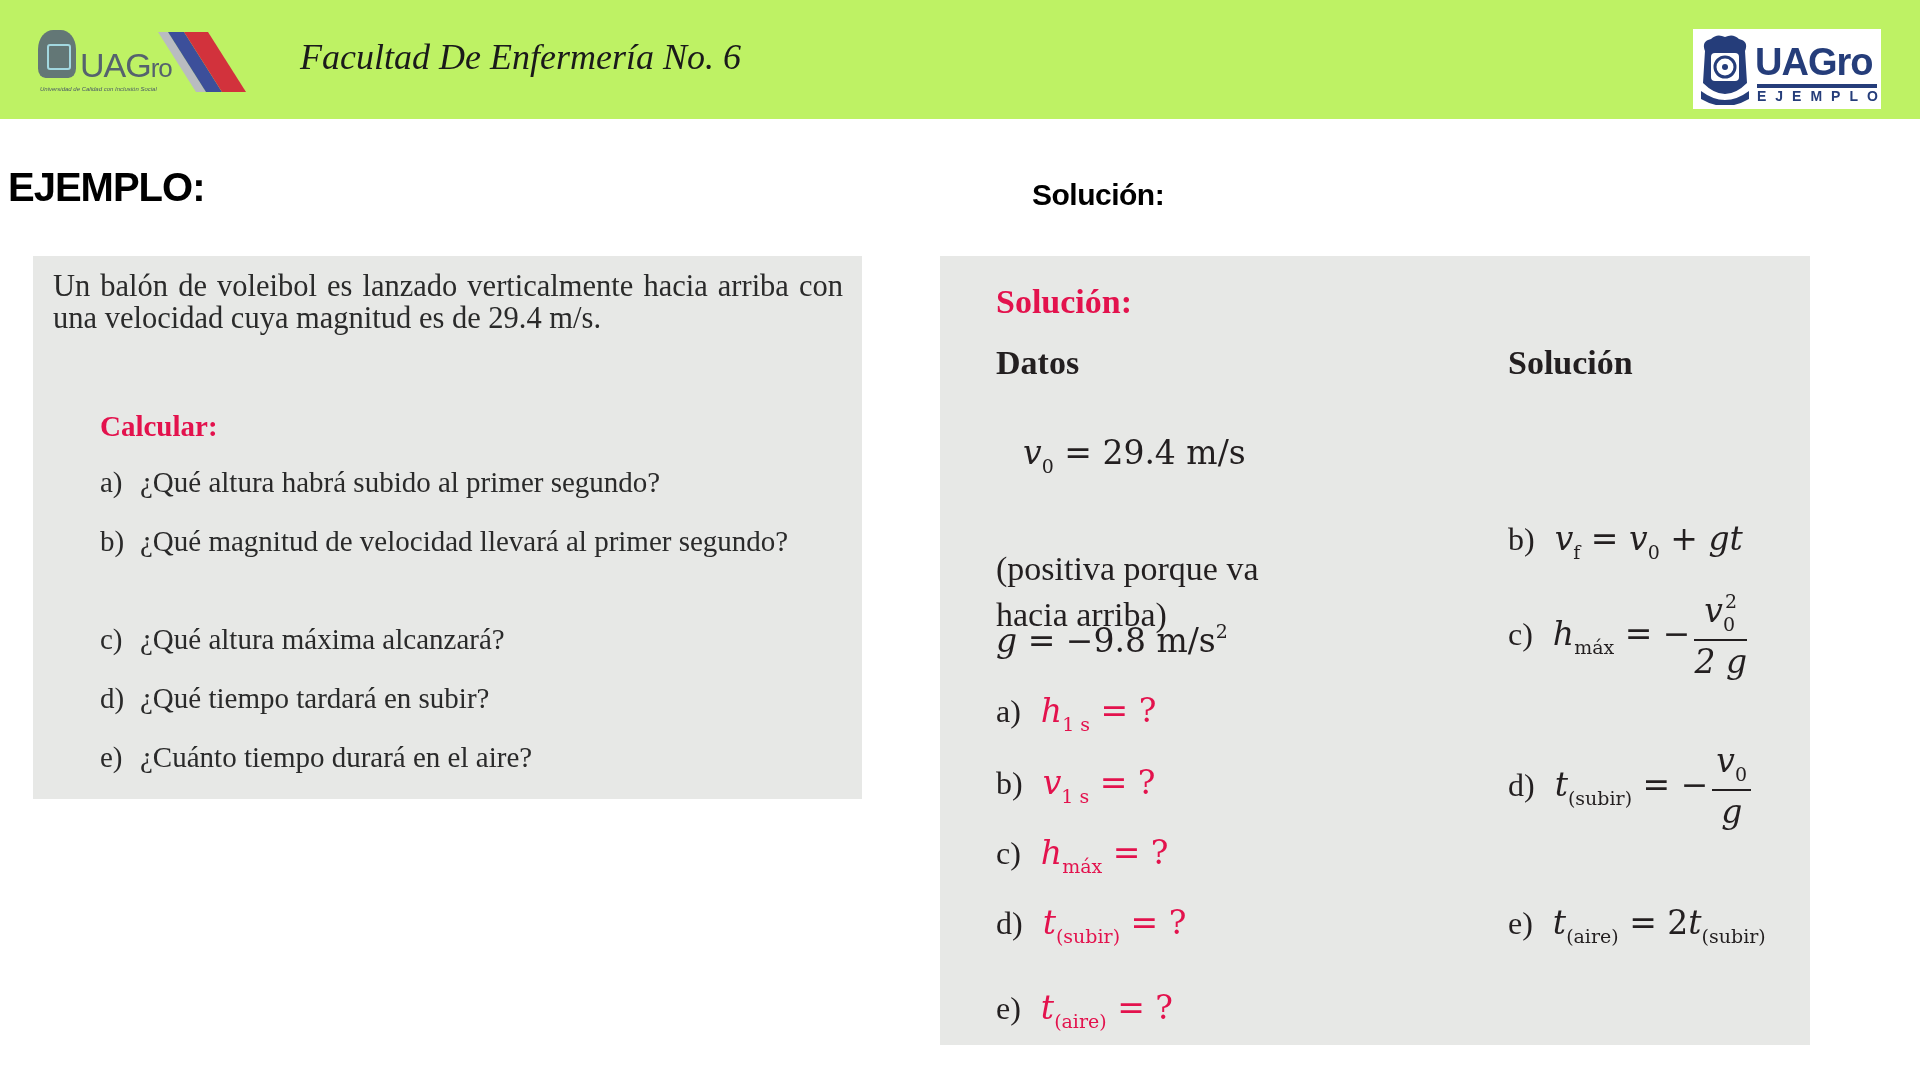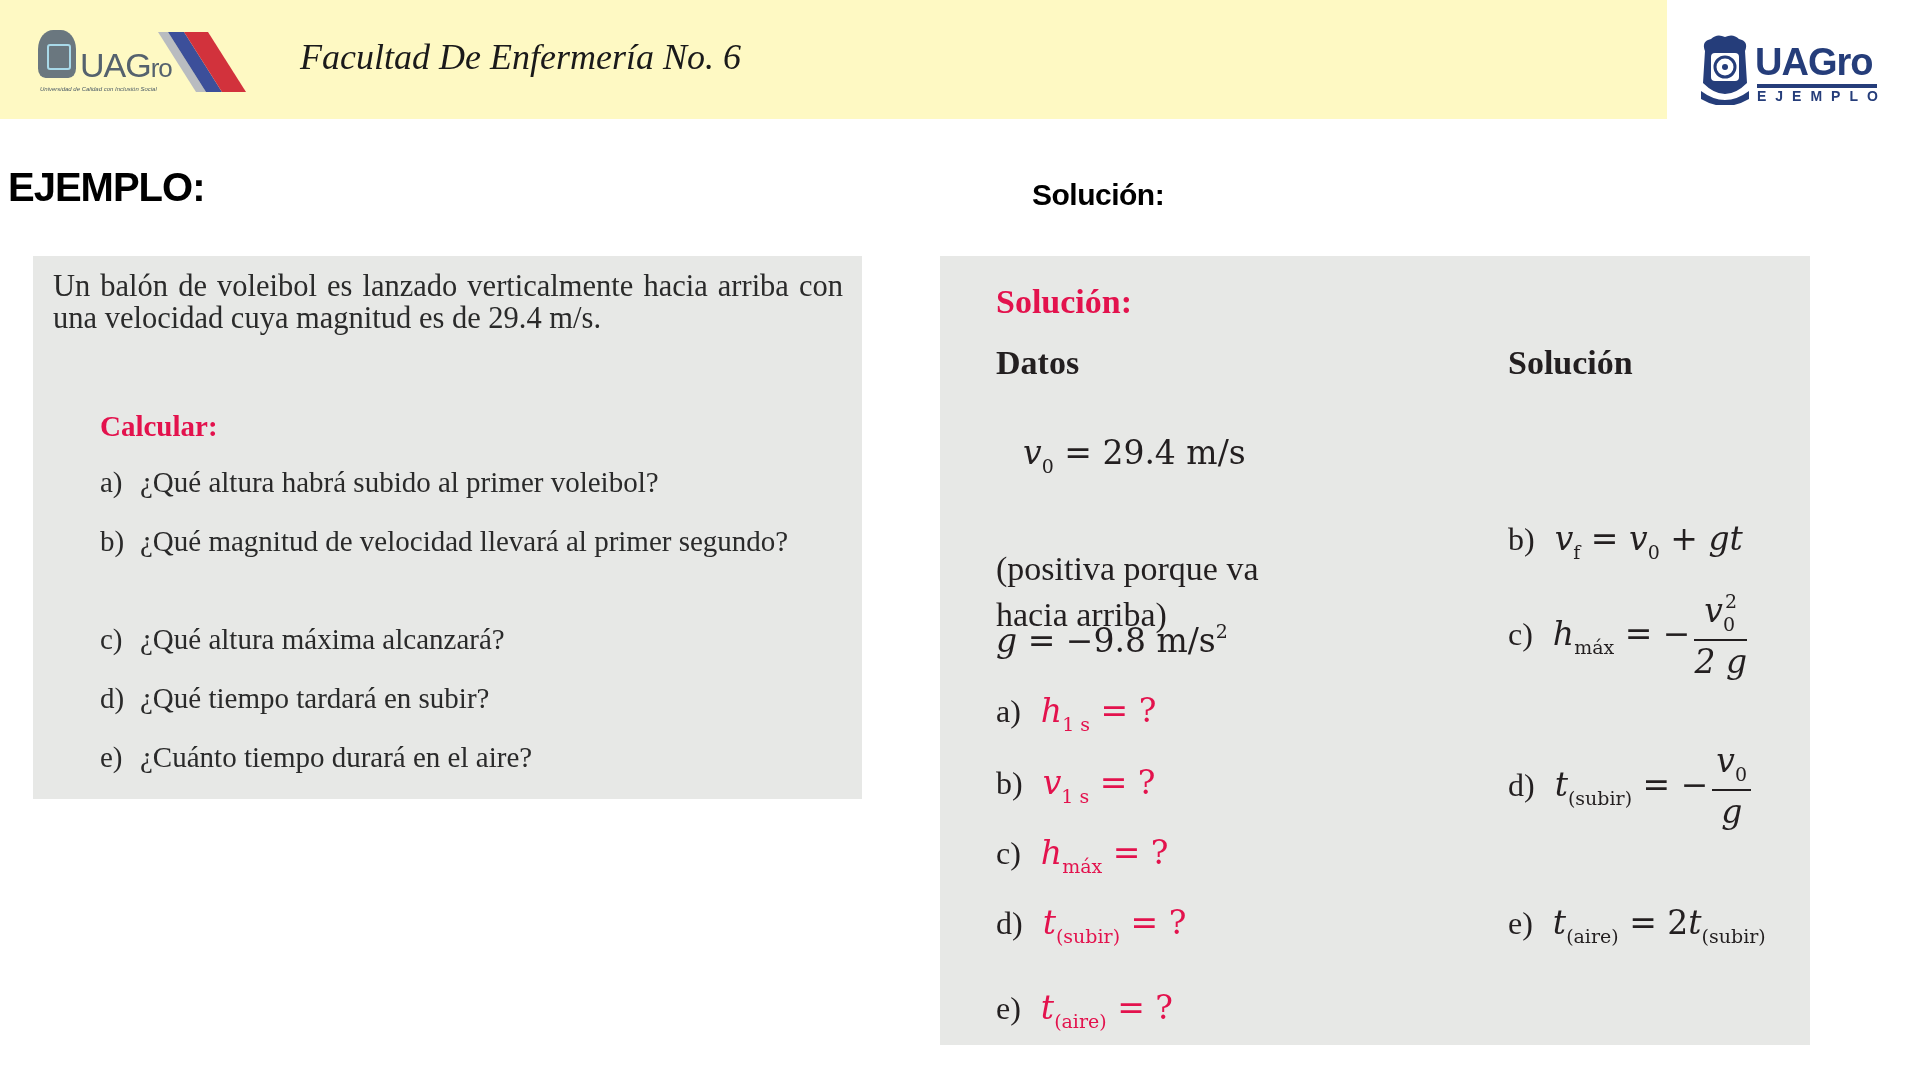--- a/index.html
+++ b/index.html
@@ -1,20 +1,20 @@
 <!DOCTYPE html>
 <html><head>
   <meta charset="utf-8">
   <style>
     * { box-sizing: border-box; margin: 0; padding: 0; }
     html, body { width: 1920px; height: 1080px; background: #ffffff; overflow: hidden; }
     body { position: relative; font-family: "Liberation Serif", "DejaVu Serif", serif; color: #231f20; }
 
     
-    .header { position: absolute; left: 0; top: 0; width: 1667px; height: 119px; background: #fef9c3; }
+    .header { position: absolute; left: 0; top: 0; width: 1920px; height: 119px; background: #bef264; }
     .logo-left { position: absolute; left: 36px; top: 28px; width: 212px; height: 70px; }
     .logo-left .crest { position: absolute; left: 2px; top: 2px; width: 38px; height: 48px; background: #5a6a78; border-radius: 40% 40% 20% 20%; opacity: .9; }
     .logo-left .crest::after { content: ""; position: absolute; left: 9px; top: 14px; width: 20px; height: 22px; border: 2px solid #9fd6ee; border-radius: 3px; }
     .logo-left .brand { position: absolute; left: 44px; top: 20px; font-family: "Liberation Sans", sans-serif; font-size: 34px; color: #55626e; letter-spacing: -1px; line-height: 1; }
     .logo-left .brand small { font-size: 26px; }
     .logo-left .tagline { position: absolute; left: 4px; top: 58px; font-family: "Liberation Sans", sans-serif; font-style: italic; font-size: 6px; color: #4a5a66; white-space: nowrap; }
     .logo-left .stripes { position: absolute; left: 122px; top: 4px; width: 90px; height: 60px; }
     .header-title { position: absolute; left: 300px; top: 36px; font-family: "Liberation Serif", serif; font-style: italic; font-size: 36px; color: #1a1a1a; white-space: nowrap; }
     .logo-right { position: absolute; left: 1693px; top: 29px; width: 188px; height: 80px; background: #ffffff; }
     .logo-right .crest { position: absolute; left: 4px; top: 4px; width: 56px; height: 72px; }
@@ -87,21 +87,21 @@
 
 <div class="section-title ejemplo-title">EJEMPLO:</div>
 <div class="section-title solucion-title">Solución:</div>
 
 <div class="panel panel-problem">
   <div class="statement">Un balón de voleibol es lanzado verticalmente hacia arriba con una velocidad cuya magnitud es de 29.4 m/s.</div>
   <div class="calc-label">Calcular:</div>
 
   <div class="question" style="top:207px;">
     <span class="q-letter">a)</span>
-    <span class="q-text">¿Qué altura habrá subido al primer voleibol?</span>
+    <span class="q-text">¿Qué altura habrá subido al primer segundo?</span>
   </div>
   <div class="question" style="top:266px;">
     <span class="q-letter">b)</span>
     <span class="q-text">¿Qué magnitud de velocidad llevará al primer segundo?</span>
   </div>
   <div class="question" style="top:364px;">
     <span class="q-letter">c)</span>
     <span class="q-text">¿Qué altura máxima alcanzará?</span>
   </div>
   <div class="question" style="top:423px;">

